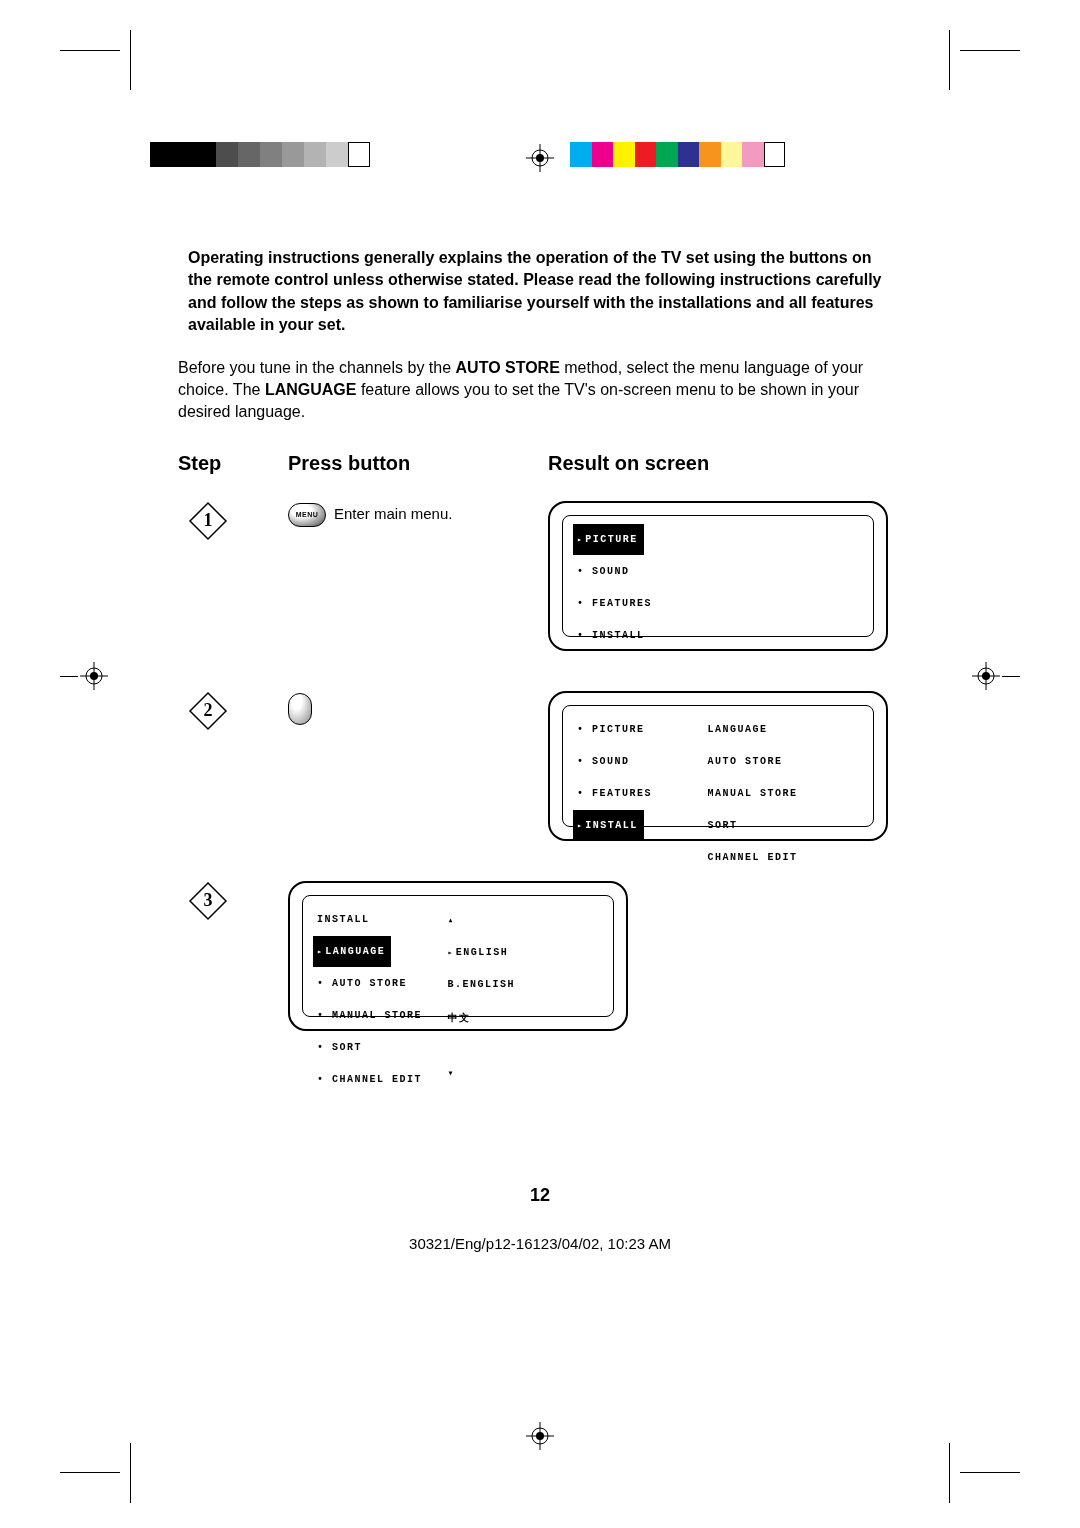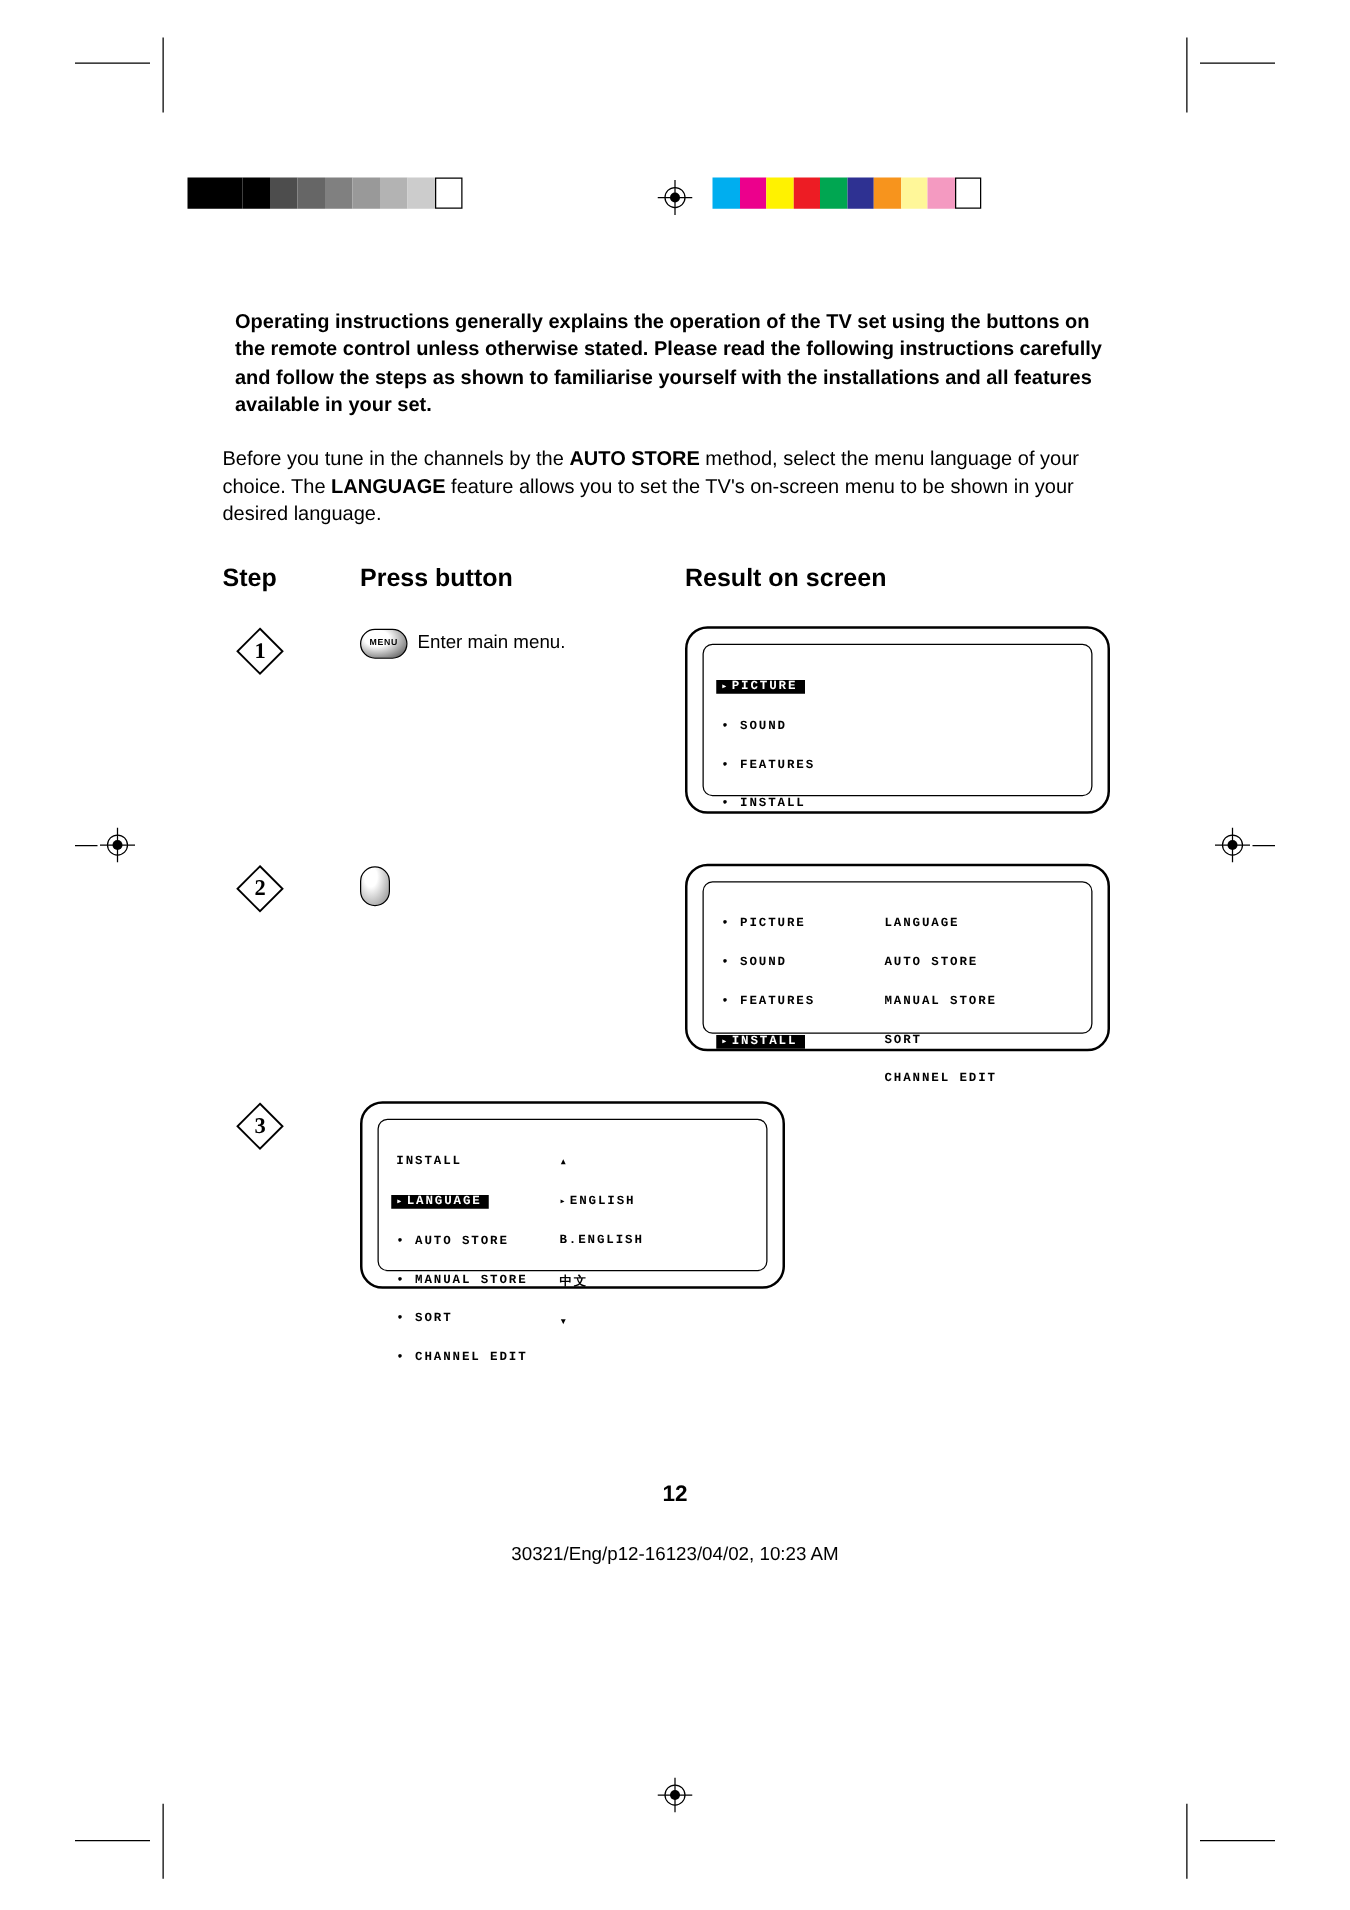--- a/index.html
+++ b/index.html
@@ -118,21 +118,21 @@
     height: 100%;
     padding: 8px 10px;
     font-family: "Courier New", monospace;
     font-size: 10px;
     letter-spacing: 1.5px;
     font-weight: bold;
     display:flex;
   }
   .tv-col { flex:1; }
   .tv-col.left { flex: 0 0 45%; }
-  .tv-item { padding: 0 4px; margin-bottom:1px; white-space:nowrap;margin-top:20px; }
+  .tv-item { padding: 10px 4px; margin-bottom:1px; white-space:nowrap; }
   .tv-item.sel { background:#000; color:#fff; display:inline-block; padding-right:6px;}
   .bullet::before { content:"• "; }
   .dbullet::before { content:"▸"; font-size:8px; padding-right:2px;}
 
   .page-num {
     text-align:center;
     font-weight:bold;
     font-size:18px;
     position:absolute;
     left:0; right:0;

